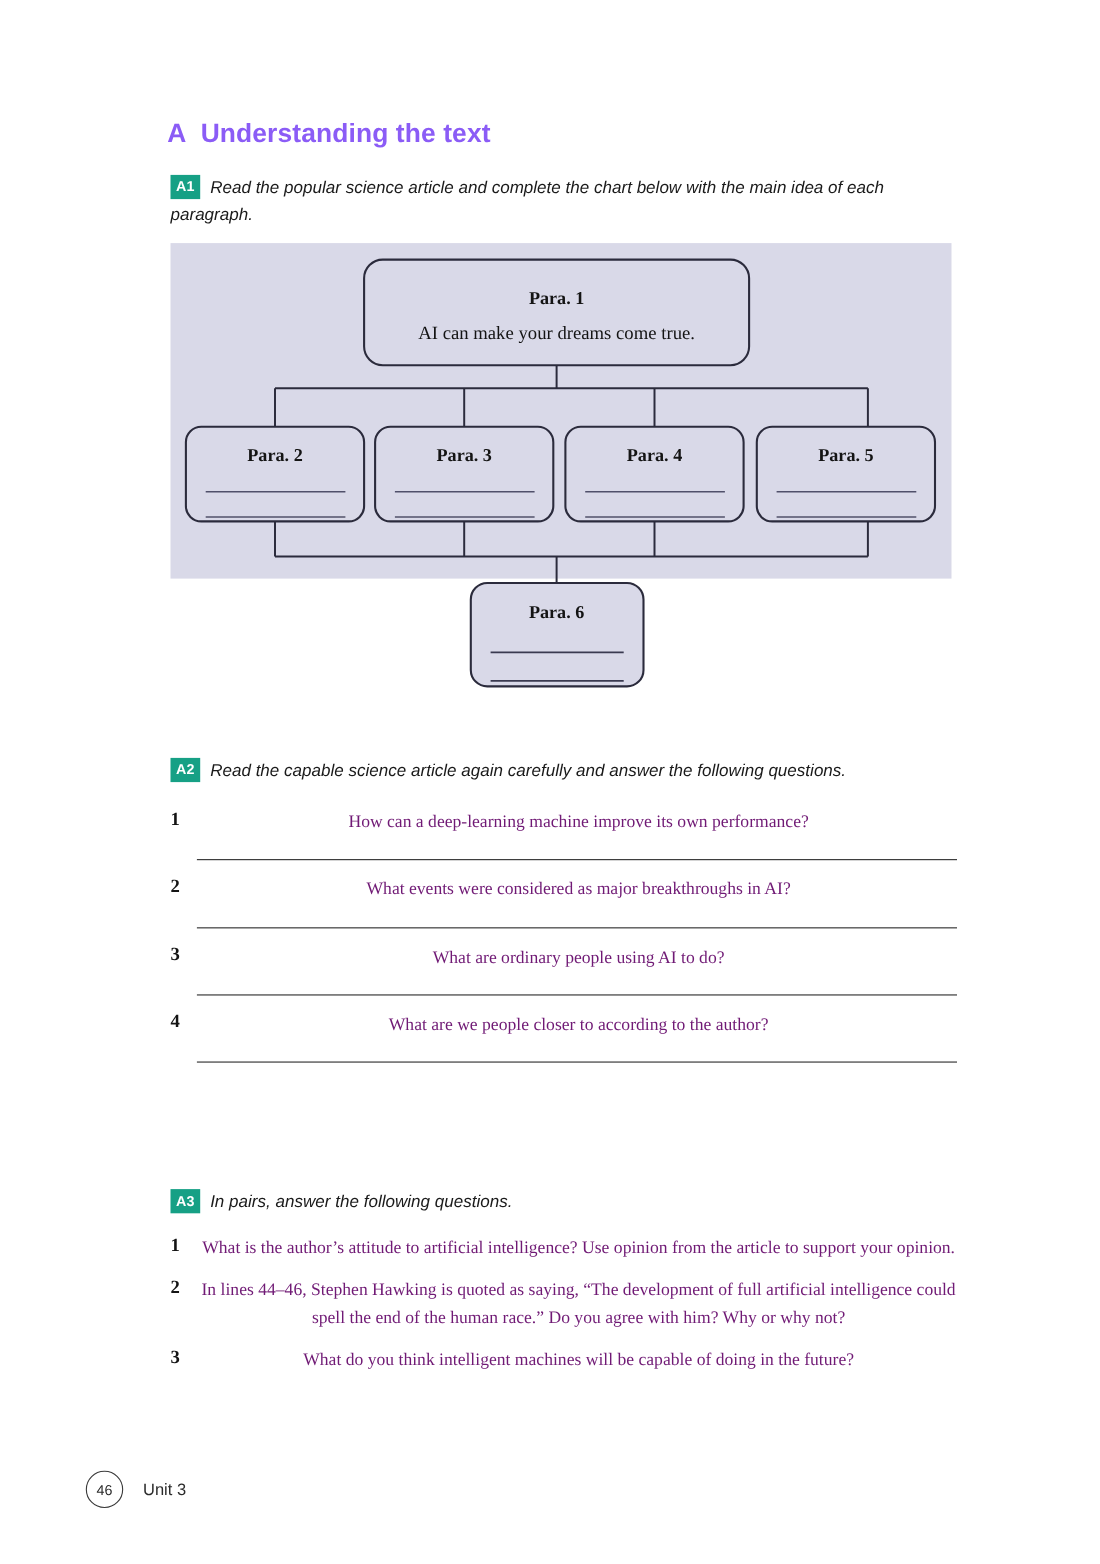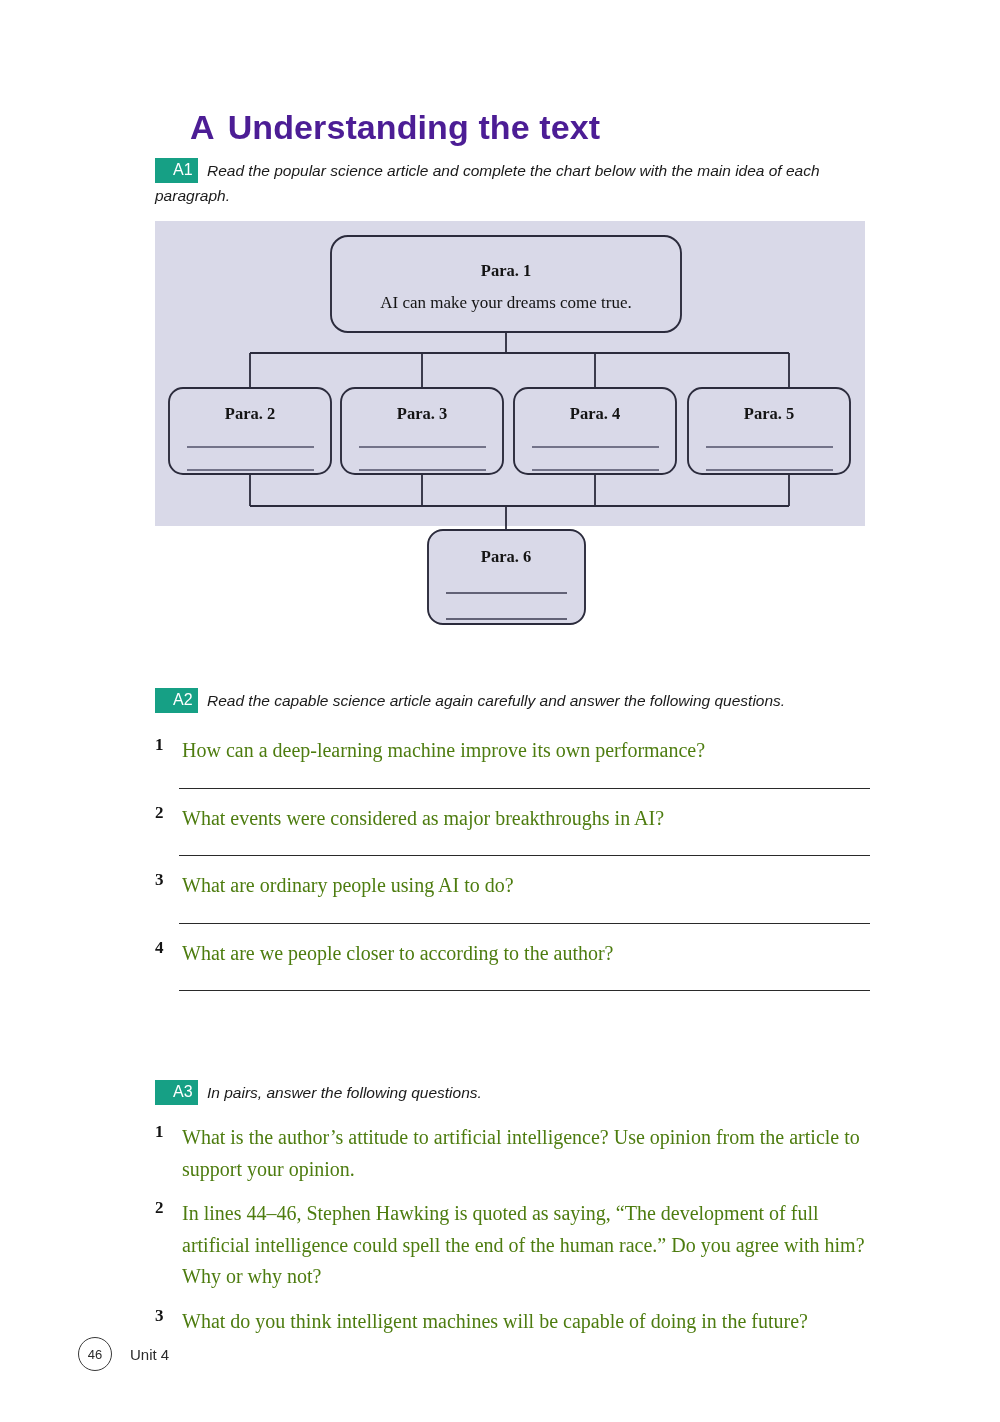--- a/index.html
+++ b/index.html
@@ -16,47 +16,46 @@
     overflow: hidden;
   }
 
   
   .section-head {
     position: absolute;
     left: 152px;
     top: 108px;
     font-family: "Liberation Sans", sans-serif;
     font-weight: bold;
-    font-size: 34px;
-    color: #4c1d95;
+    font-size: 24px;
+    color: #8b5cf6;
     letter-spacing: 0.1px;
     white-space: nowrap;
-    margin-left: 38px;
   }
   .section-head .sec-letter { margin-right: 13px; }
 
   
   .task-line {
     position: absolute;
     font-family: "Liberation Sans", sans-serif;
     font-style: italic;
     font-size: 15.5px;
     color: #1a1a1a;
     line-height: 1.62;
   }
   .badge {
     display: inline-block;
     background: #16a085;
     color: #ffffff;
     font-family: "Liberation Sans", sans-serif;
     font-style: normal;
-    font-weight: normal;
-    font-size: 16px;
+    font-weight: bold;
+    font-size: 13px;
     line-height: 1;
-    padding: 4px 5px 5px 18px;
+    padding: 4px 5px 5px 5px;
     margin-right: 9px;
     vertical-align: 1px;
     letter-spacing: 0.2px;
   }
 
   #task-a1 { left: 155px; top: 158px; width: 700px; }
   #task-a2 { left: 155px; top: 688px; width: 740px; }
   #task-a3 { left: 155px; top: 1080px; width: 740px; }
 
   
@@ -96,24 +95,25 @@
     position: absolute;
     left: 0;
     top: 0;
     font-family: "Liberation Serif", "DejaVu Serif", serif;
     font-weight: bold;
     font-size: 17px;
     color: #141414;
   }
   .q-text {
     font-family: "Liberation Serif", "DejaVu Serif", serif;
-    font-size: 20px;
+    font-size: 16px;
     line-height: 1.58;
-    color: #4d7c0f;
+    color: #701a75;
     display: block;
+    text-align: center;
   }
 
   
   .answer-rule {
     height: 0;
     border-bottom: 1.1px solid #2a2a2a;
     margin: 21px 0 0 24px;
     width: 691px;
   }
   .a2-block { margin-bottom: 14px; }
@@ -277,14 +277,14 @@
 
   <div class="a3-block q-item">
     <span class="q-num">3</span>
     <span class="q-text">What do you think intelligent machines will be capable of doing in the future?</span>
   </div>
 
 </div>
 
 <div class="footer">
   <div class="page-bubble">46</div>
-  <div class="footer-label">Unit 4</div>
+  <div class="footer-label">Unit 3</div>
 </div>
 
 </body></html>

